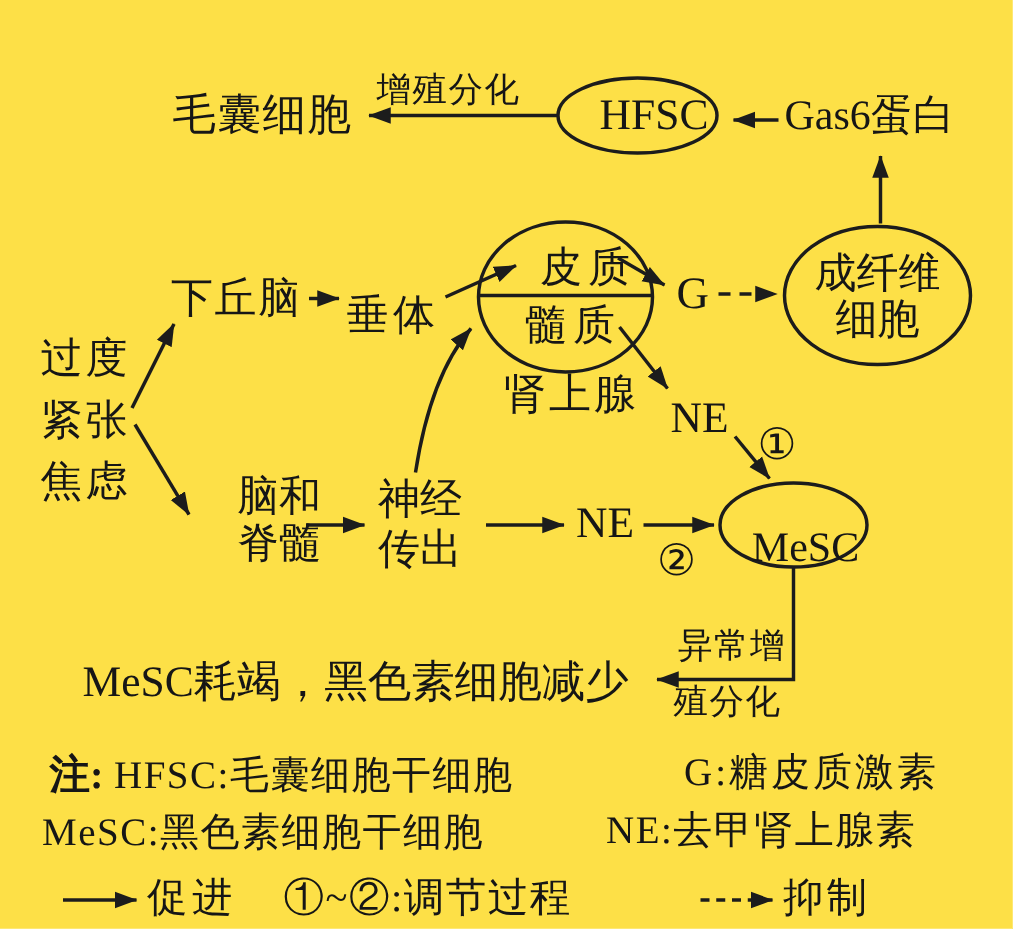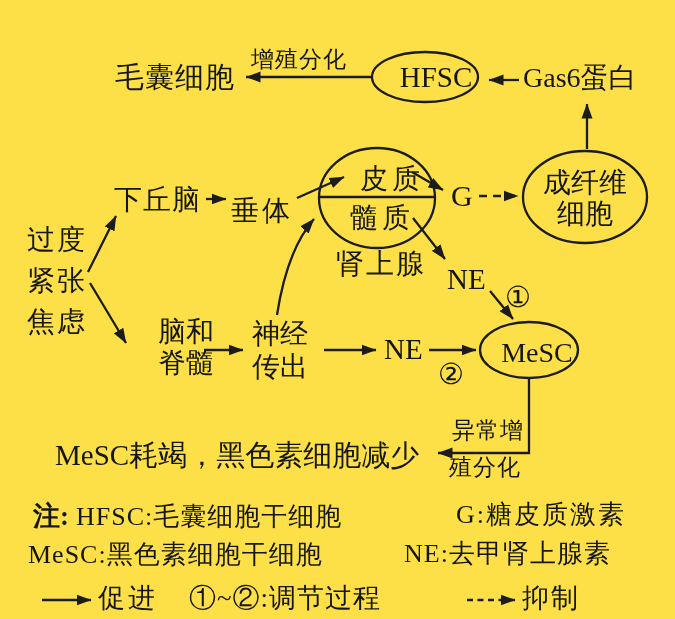--- a/index.html
+++ b/index.html
@@ -96,21 +96,21 @@
     <span>脊髓</span>
   </div>
   <div class="col fs28" style="left:252px;top:317px;line-height:33px;">
     <span>神经</span>
     <span>传出</span>
   </div>
   <div class="t fs29" style="left:384px;top:333px;">NE</div>
   <div class="t fs29" style="left:438px;top:358px;">②</div>
   <div class="t fs29" style="left:447px;top:263px;">NE</div>
   <div class="t fs29" style="left:505px;top:281px;">①</div>
-  <div class="t fs28 ctr" style="left:480px;top:337px;width:114px;">MeSC</div>
+  <div class="t fs28 ctr" style="left:480px;top:350px;width:114px;">MeSC</div>
 
   <div class="t fs25 ls1" style="left:452px;top:418px;">异常增</div>
   <div class="t fs25 ls1" style="left:449px;top:455px;">殖分化</div>
   <div class="t fs29" style="left:55px;top:439px;">MeSC耗竭，黑色素细胞减少</div>
 
   <div class="t fs27 bold" style="left:33px;top:501px;">注:</div>
   <div class="t fs26 ls1" style="left:76px;top:502px;">HFSC:毛囊细胞干细胞</div>
   <div class="t fs26 ls2" style="left:456px;top:500px;">G:糖皮质激素</div>
   <div class="t fs26 ls1" style="left:28px;top:540px;">MeSC:黑色素细胞干细胞</div>
   <div class="t fs26 ls1" style="left:404px;top:539px;">NE:去甲肾上腺素</div>

